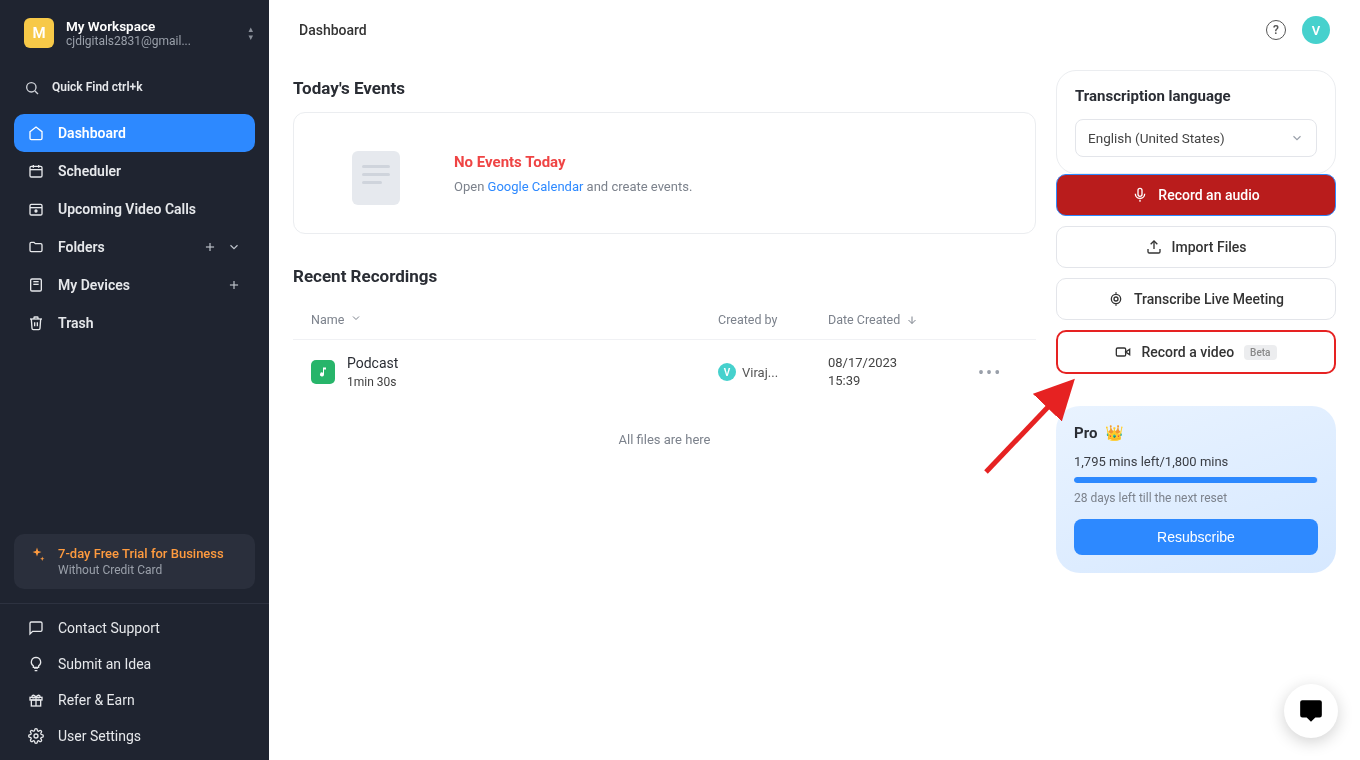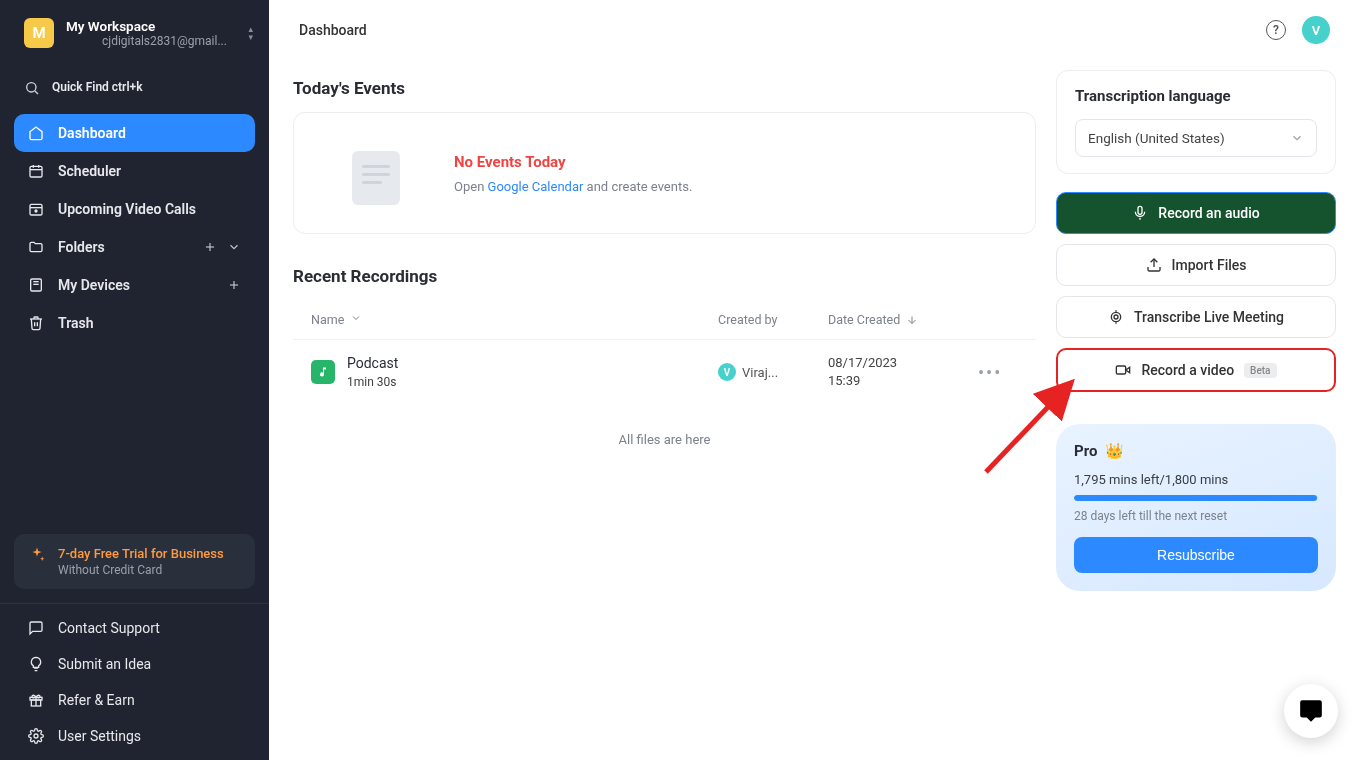--- a/index.html
+++ b/index.html
@@ -4,21 +4,21 @@
 <style>
 * { box-sizing: border-box; margin: 0; padding: 0; }
 body { font-family: -apple-system, BlinkMacSystemFont, "Segoe UI", Roboto, sans-serif; background: #fff; width: 1360px; height: 760px; overflow: hidden; display: flex; }
 
 
 .sidebar { width: 269px; background: #1f2430; color: #fff; display: flex; flex-direction: column; }
 .workspace-head { display: flex; align-items: center; padding: 18px 16px 16px 24px; gap: 12px; }
 .ws-avatar { width: 30px; height: 30px; background: #f7c948; border-radius: 6px; display: flex; align-items: center; justify-content: center; color: #fff; font-weight: 600; font-size: 15px; }
 .ws-info { flex: 1; min-width: 0; }
 .ws-name { font-size: 13.5px; font-weight: 600; white-space: nowrap; }
-.ws-email { font-size: 12px; color: #9aa0aa; white-space: nowrap; overflow: hidden; text-overflow: ellipsis; max-width: 130px; margin-left: 36px; }
+.ws-email { font-size: 12px; color: #9aa0aa; white-space: nowrap; overflow: hidden; text-overflow: ellipsis; max-width: 130px; }
 .ws-chevrons { display: flex; flex-direction: column; color: #8a8f99; font-size: 9px; line-height: 8px; }
 
 .quick-find { display: flex; align-items: flex-start; gap: 12px; padding: 10px 24px; margin-top: 6px; font-size: 12px; font-weight: 600; color: #e6e8eb; cursor: pointer; }
 
 .nav { padding: 8px 14px 0 14px; }
 .nav-item { display: flex; align-items: center; gap: 14px; padding: 11px 14px; border-radius: 10px; font-size: 14px; font-weight: 600; cursor: pointer; color: #e6e8eb; }
 .nav-item.active { background: #2d89ff; color: #fff; }
 .nav-item .tail { margin-left: auto; display: flex; gap: 10px; color: #bfc4cc; }
 .nav svg { flex-shrink: 0; }
 
@@ -65,26 +65,26 @@
 .file-dur { font-size: 12px; color: #404040; margin-top: 4px; }
 .creator-cell { width: 110px; display: flex; align-items: center; gap: 6px; }
 .creator-av { width: 18px; height: 18px; border-radius: 50%; background: #46d1cd; color: #fff; font-size: 10px; display: flex; align-items: center; justify-content: center; font-weight: 600; }
 .creator-name { font-size: 13px; color: #555; white-space: nowrap; overflow: hidden; text-overflow: ellipsis; max-width: 70px; }
 .date-cell { width: 150px; font-size: 13px; color: #444; line-height: 1.4; }
 .actions-cell { width: 40px; color: #9aa0aa; font-size: 18px; letter-spacing: 2px; cursor: pointer; }
 
 .all-files { text-align: center; font-size: 13px; color: #7c828c; padding: 28px 0; }
 
 
-.panel { border: 1px solid #ebedf0; border-radius: 12px; padding: 16px 18px; margin-bottom: 18px; }
+.panel { border: 1px solid #ebedf0; border-radius: 20px; padding: 16px 18px; }
 .panel-title { font-size: 15px; font-weight: 700; color: #2a2d34; margin-bottom: 14px; }
 .select-box { border: 1px solid #e3e5ea; border-radius: 8px; padding: 10px 12px; font-size: 13.5px; color: #444; display: flex; align-items: center; justify-content: space-between; cursor: pointer; }
 
 .action-btn { display: flex; align-items: center; justify-content: center; gap: 10px; padding: 12px; border-radius: 10px; font-size: 14px; font-weight: 500; cursor: pointer; margin-bottom: 10px; border: 1px solid #e3e5ea; background: #fff; color: #333; }
-.action-btn.primary { background: #14532d; color: #fff; border-color: #2d89ff; }
+.action-btn.primary { background: #b91c1c; color: #fff; border-color: #2d89ff; }
 .action-btn.highlighted { border: 2.5px solid #e62222; }
 .beta-tag { background: #ecedef; color: #888; font-size: 10px; padding: 2px 6px; border-radius: 4px; font-weight: 500; }
 
 .pro-panel { background: linear-gradient(160deg, #e9f3ff 0%, #d6e8ff 100%); border-radius: 24px; padding: 18px; margin-top: 32px; }
 .pro-head { display: flex; align-items: center; gap: 8px; font-size: 15px; font-weight: 700; color: #2a2d34; margin-bottom: 12px; }
 .crown { color: #f5a623; }
 .pro-line { font-size: 13px; color: #3a3d44; margin-bottom: 8px; }
 .prog-bar { height: 6px; background: #c9dcff; border-radius: 3px; overflow: hidden; margin-bottom: 8px; }
 .prog-fill { height: 100%; background: #2d89ff; border-radius: 3px; }
 .pro-note { font-size: 12px; color: #7c828c; margin-bottom: 14px; }

